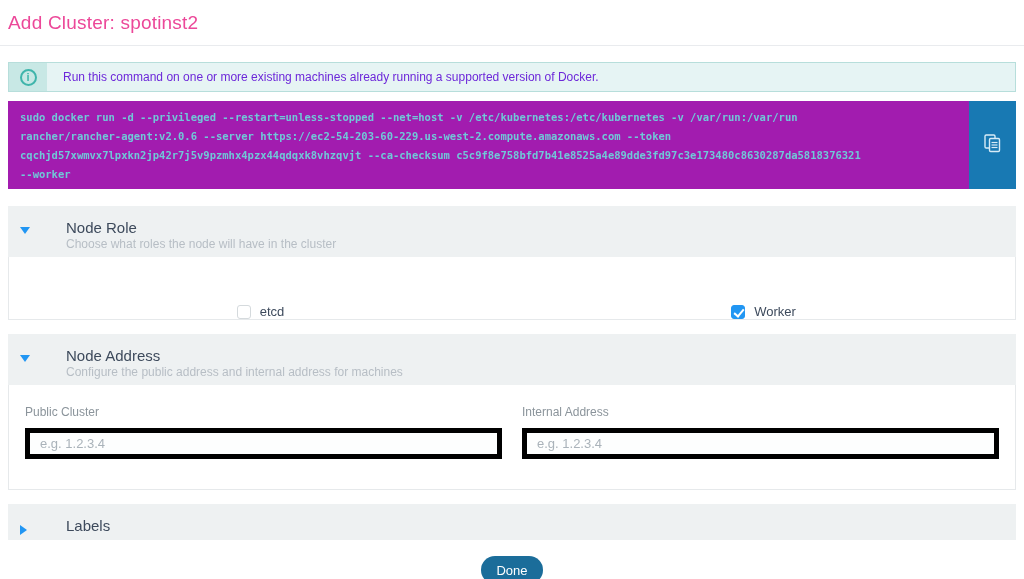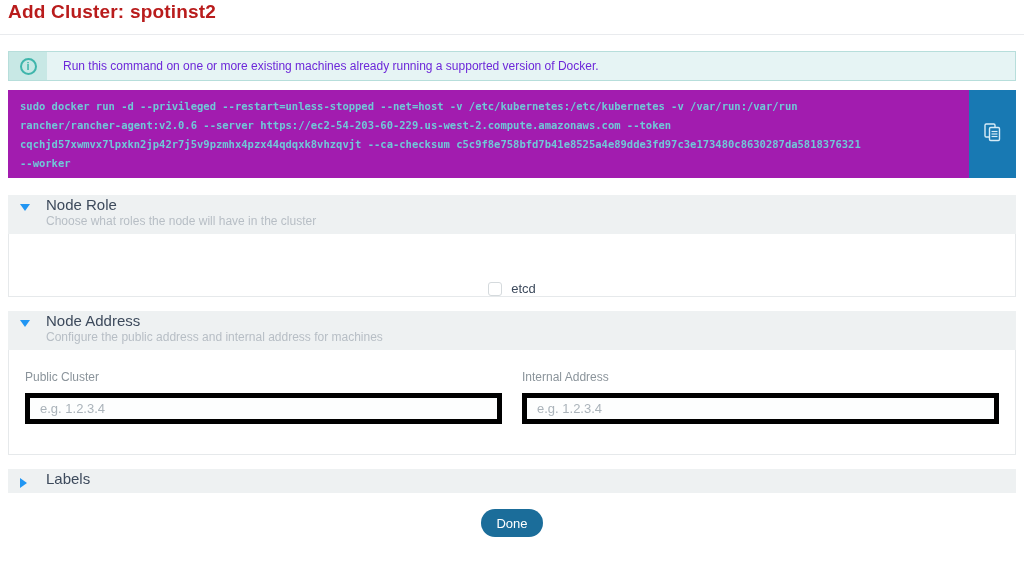--- a/index.html
+++ b/index.html
@@ -6,23 +6,24 @@
   html, body { width: 1024px; height: 579px; overflow: hidden; }
   body {
     background: #ffffff;
     font-family: "Liberation Sans", sans-serif;
     color: #3d4a5c;
   }
   .page { padding: 0 8px; }
 
   
   .page-title {
+    padding-top: 11px;
     font-size: 19px;
-    font-weight: 700;
-    color: #b91c1c;
+    font-weight: 400;
+    color: #ec4899;
     line-height: 23px;
     letter-spacing: 0.2px;
   }
   .title-divider {
     height: 1px;
     background: #e9ebee;
     margin: 11px -8px 0 -8px;
   }
 
   
@@ -89,24 +90,25 @@
     align-items: center;
     justify-content: center;
     cursor: pointer;
   }
 
   
   .section { margin-top: 17px; }
   .section.tight { margin-top: 14px; }
   .section-header {
     background: #eef1f2;
-    padding: 0 12px 5px 12px;
+    padding: 12px 12px 5px 12px;
     display: flex;
     align-items: flex-start;
     cursor: pointer;
+    gap: 20px;
   }
   .tri-cell { width: 26px; padding-top: 9px; flex: none; }
   .tri-down {
     width: 0; height: 0;
     border-left: 5px solid transparent;
     border-right: 5px solid transparent;
     border-top: 7px solid #2196f3;
   }
   .tri-right {
     width: 0; height: 0;
@@ -250,20 +252,24 @@
         <div class="section-title">Node Role</div>
         <div class="section-subtitle">Choose what roles the node will have in the cluster</div>
       </div>
     </div>
     <div class="section-body">
       <div class="role-row">
         <label class="role-option">
           <input type="checkbox" class="cb" style="">
           <span class="role-label">etcd</span>
         </label>
+        <label class="role-option">
+          <input type="checkbox" class="cb" checked="" style="">
+          <span class="role-label">Worker</span>
+        </label>
       </div>
     </div>
   </div>
 
   <div class="section tight">
     <div class="section-header">
       <div class="tri-cell">
           <div class="tri-down"></div>
         </div>
       <div>

